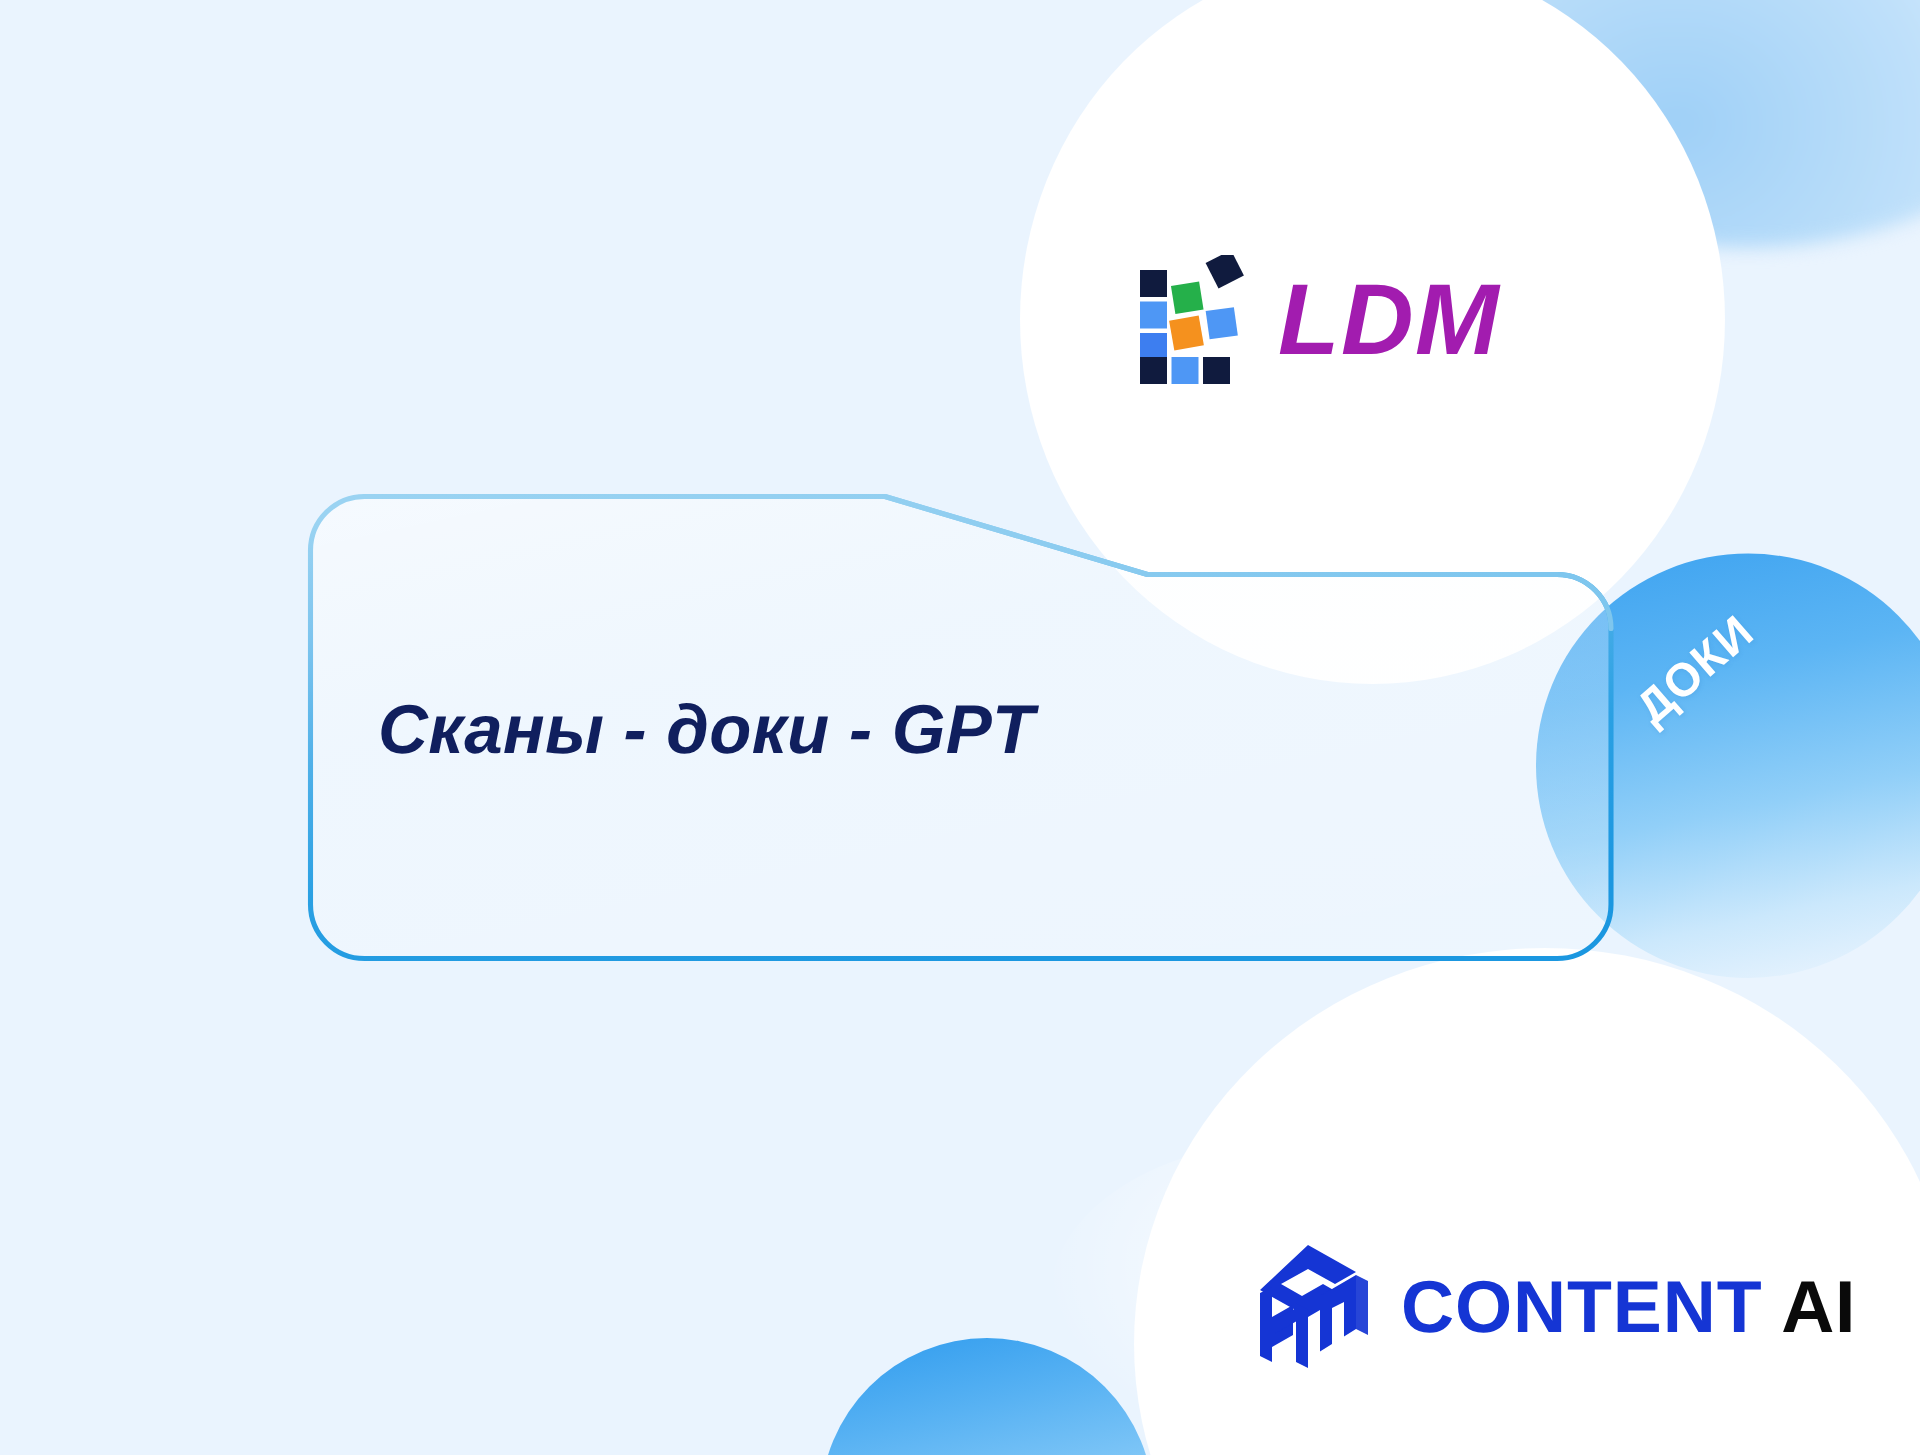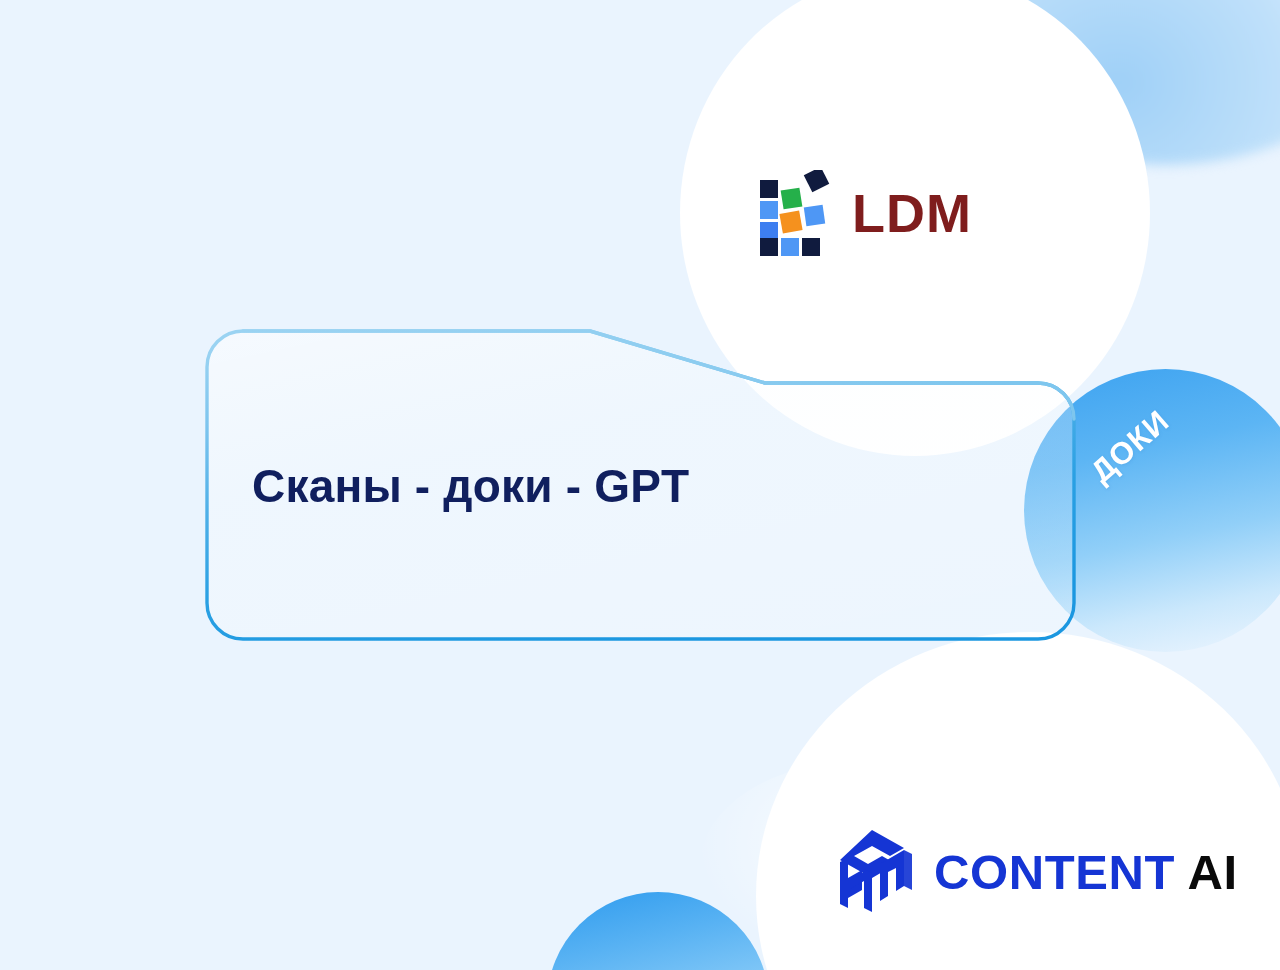--- a/index.html
+++ b/index.html
@@ -101,37 +101,39 @@
 
   #card-title {
     position:absolute;
     left:252px;
     top:459px;
     font-size:46px;
     font-weight:700;
     color:#101f5e;
     letter-spacing:0.2px;
     white-space:nowrap;
+    font-style:italic;
   }
 
   
   #ldm-lockup {
     position:absolute;
     left:760px; top:170px;
     display:flex;
     align-items:center;
     gap:18px;
   }
   #ldm-mark { width:74px; height:86px; display:block; }
   #ldm-wordmark {
-    font-size:54px;
-    font-weight:700;
-    color:#7f1d1d;
+    font-size:67px;
+    font-weight:700;
+    color:#a21caf;
     letter-spacing:1px;
     line-height:1;
+    font-style:italic;
   }
 
   
   #contentai-lockup {
     position:absolute;
     left:830px; top:828px;
     display:flex;
     align-items:center;
     gap:20px;
   }

